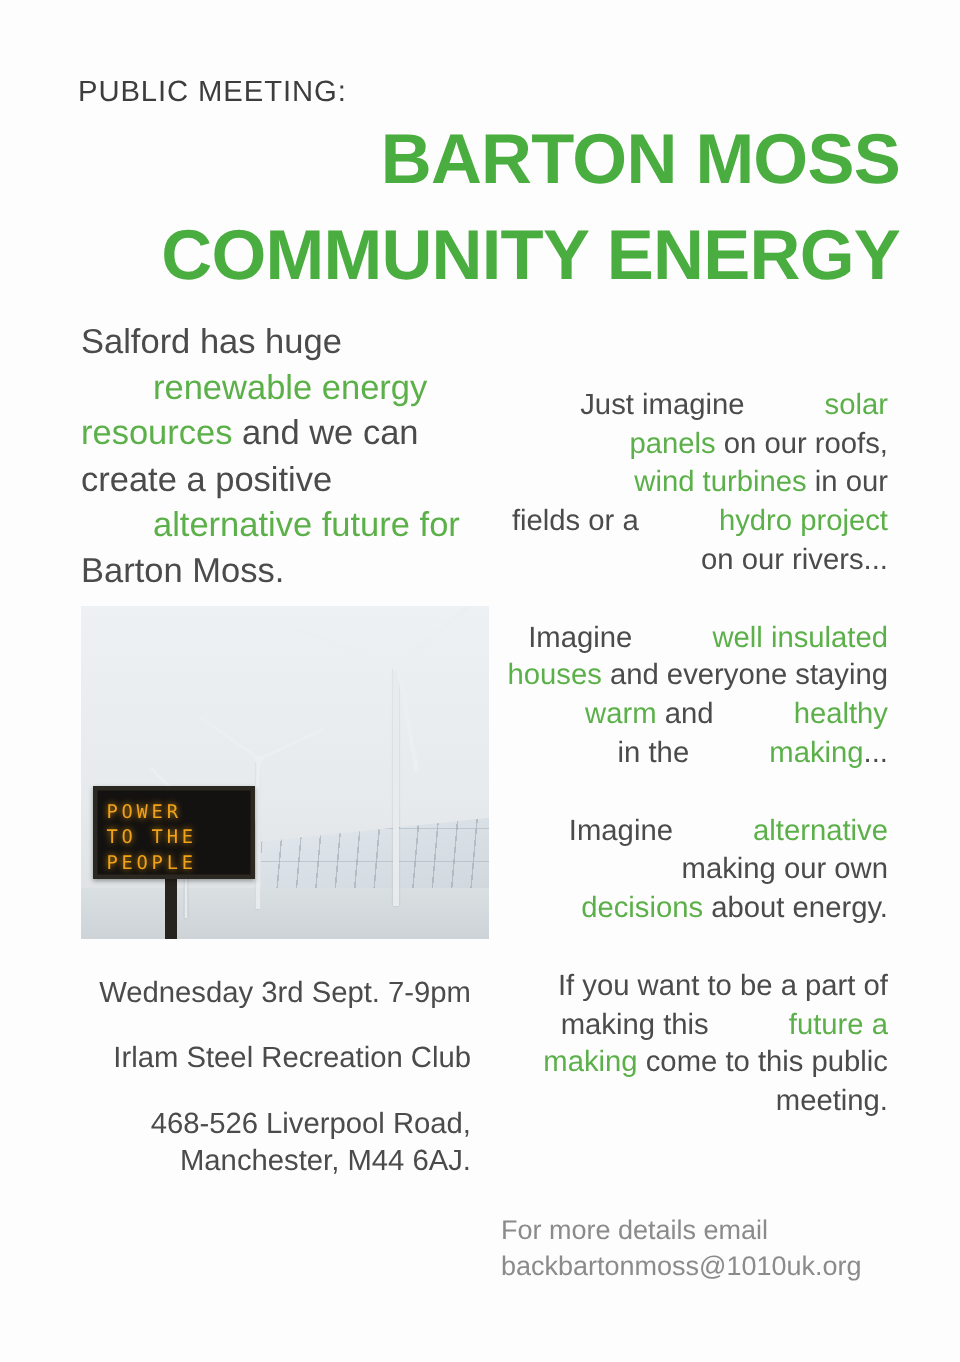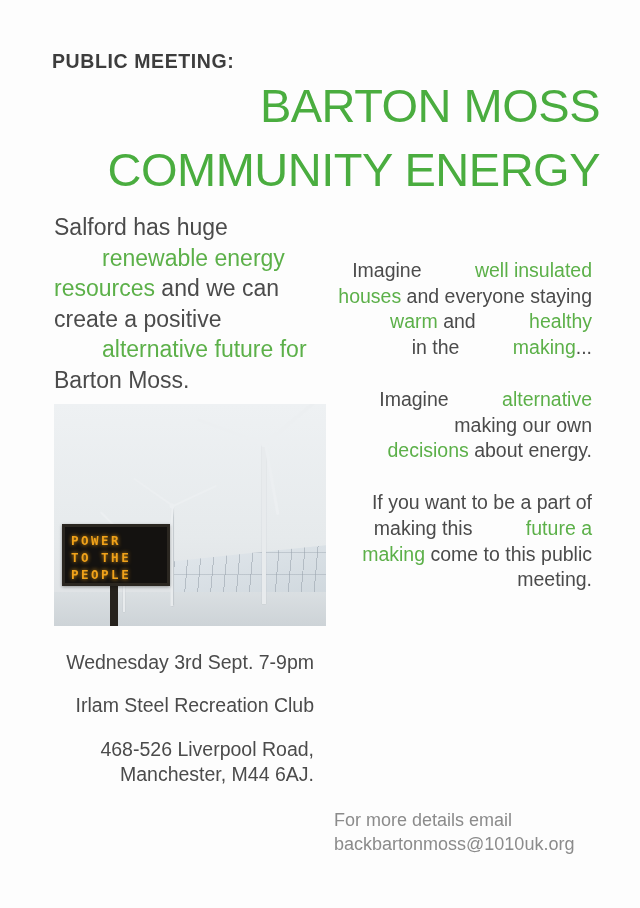--- a/index.html
+++ b/index.html
@@ -20,32 +20,32 @@
     inset: 0;
     background: #fdfdfd;
   }
 
   
   .kicker {
     position: absolute;
     left: 52px;
     top: 50px;
     font-size: 19.5px;
-    font-weight: bold;
+    font-weight: normal;
     letter-spacing: 0.6px;
     color: #3d3d3d;
   }
   .headline {
     position: absolute;
     left: 40px;
     top: 80px;
     width: 560px;
     text-align: right;
     color: #4aad3f;
-    font-weight: normal;
+    font-weight: bold;
     font-size: 47px;
     line-height: 1.1;
     letter-spacing: -0.5px;
   }
   .headline .l2 { display: block; margin-top: 12px; }
 
   
   .lead {
     position: absolute;
     left: 54px;
@@ -131,21 +131,21 @@
     position: absolute;
     left: 8px; top: 120px;
     width: 108px; height: 62px;
     background: #141210;
     border: 3px solid #2b2721;
     box-shadow: 0 1px 3px rgba(0,0,0,.35);
     padding: 5px 4px 0 6px;
   }
   .sign-line {
     font-family: "DejaVu Sans Mono", monospace;
-    font-weight: bold;
+    font-weight: normal;
     font-size: 12.5px;
     line-height: 17px;
     letter-spacing: 2.5px;
     color: #f0a21a;
     text-shadow: 0 0 4px rgba(255,170,20,.85);
     white-space: nowrap;
   }
   .sign-post {
     position: absolute;
     left: 56px; top: 182px;
@@ -242,20 +242,23 @@
   </div>
 
   <div class="details">
     <p>Wednesday 3rd Sept. 7-9pm</p>
     <p>Irlam Steel Recreation Club</p>
     <p>468-526 Liverpool Road, Manchester, M44 6AJ.</p>
   </div>
 
   <div class="rightcol">
     <p>
+      <span>Just imagine </span><span class="green">solar panels</span><span> on our roofs, </span><span class="green">wind turbines</span><span> in our fields or a </span><span class="green">hydro project</span><span> on our rivers...</span>
+    </p>
+    <p>
       <span>Imagine </span><span class="green">well insulated houses</span><span> and everyone staying </span><span class="green">warm</span><span> and </span><span class="green">healthy</span><span> in the </span><span class="green">making</span><span>...</span>
     </p>
     <p>
       <span>Imagine </span><span class="green">alternative</span><span> making our own </span><span class="green">decisions</span><span> about energy.</span>
     </p>
     <p>
       <span>If you want to be a part of making this </span><span class="green">future a making</span><span> come to this public meeting.</span>
     </p>
   </div>
 

